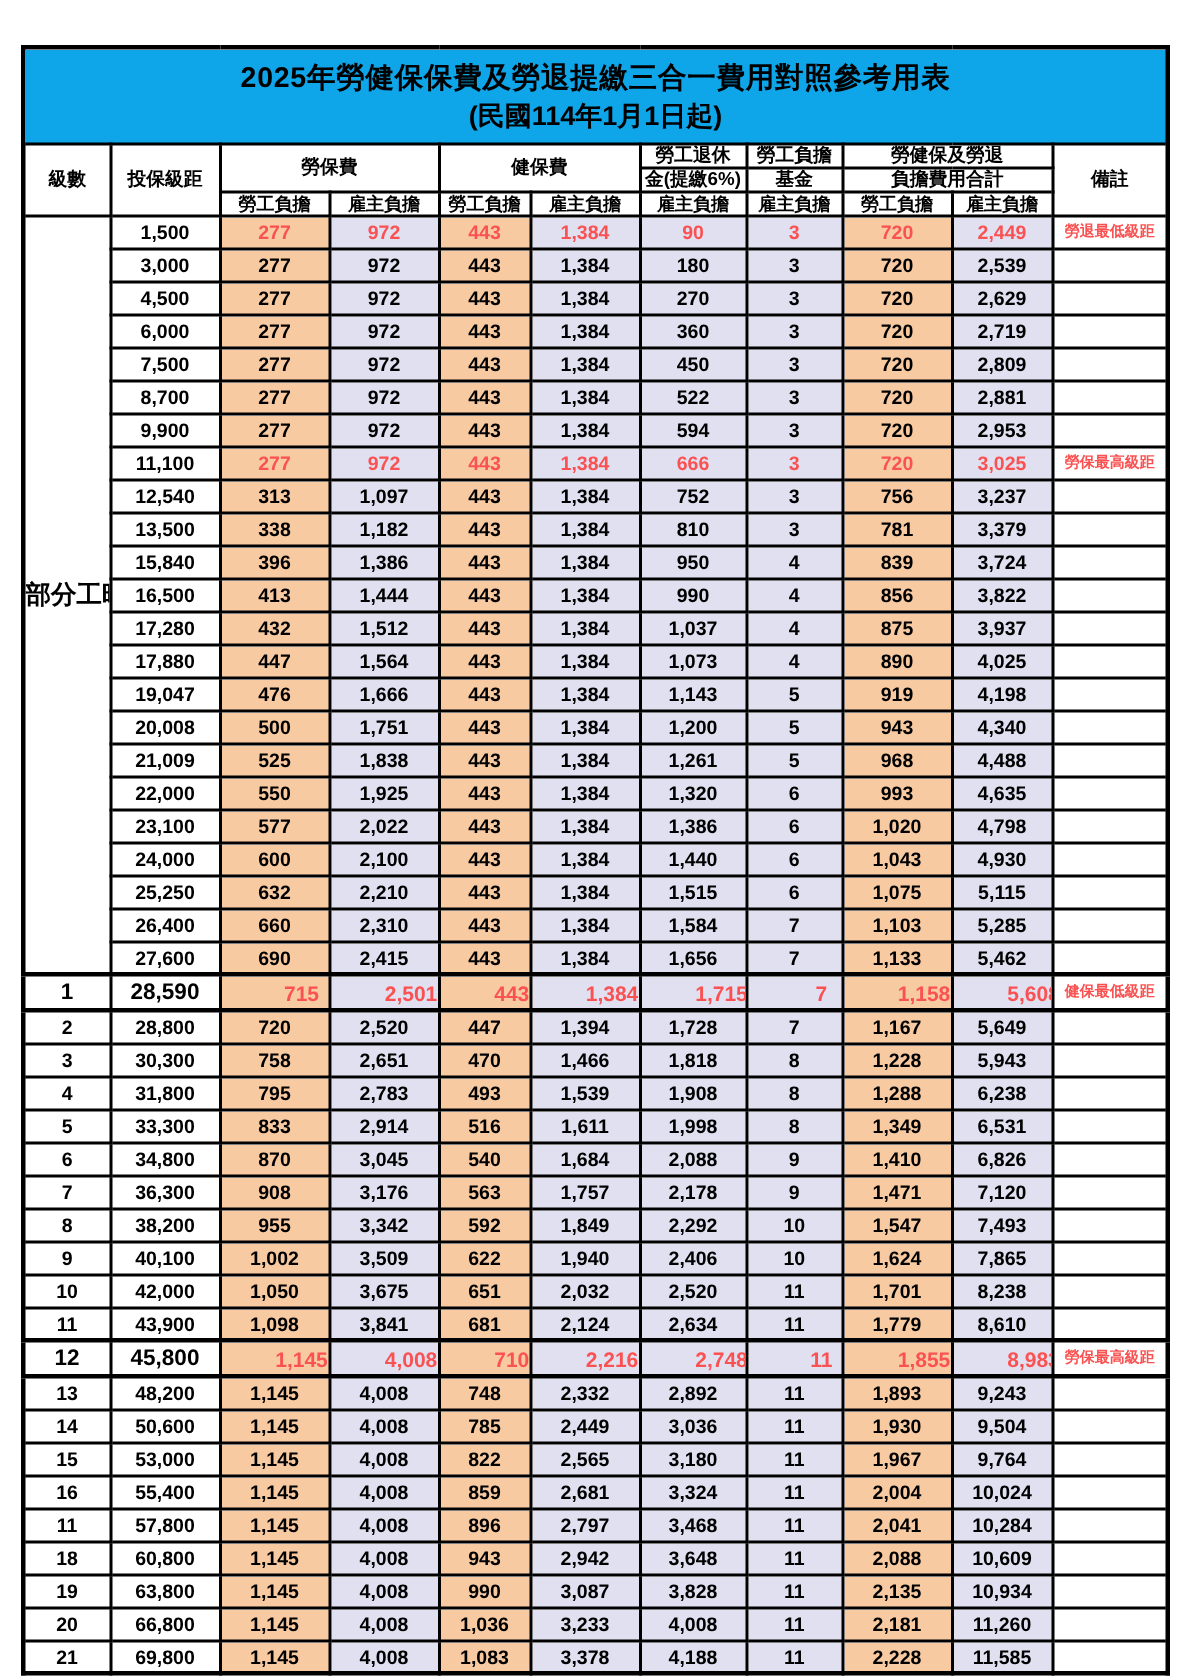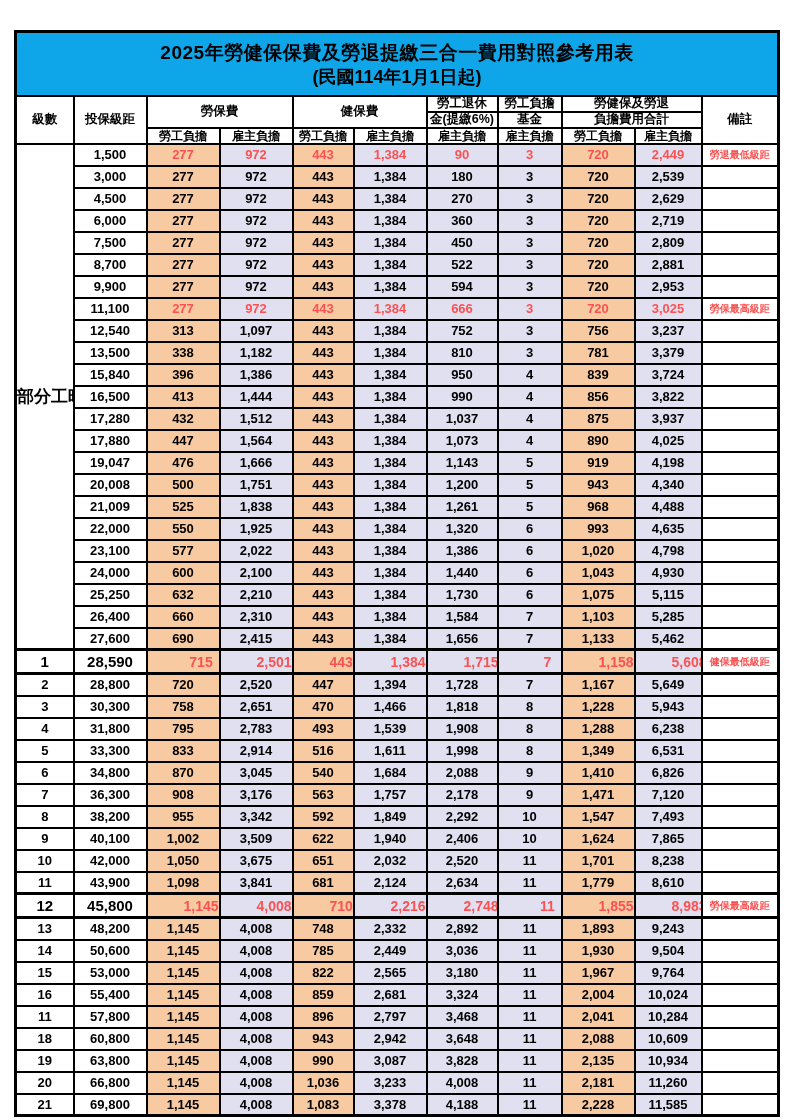--- a/index.html
+++ b/index.html
@@ -329,21 +329,21 @@
         <td class="val w">1,043</td>
         <td class="val e">4,930</td>
         <td class="note"></td>
       </tr>
       <tr>
         <td class="bracket">25,250</td>
         <td class="val w">632</td>
         <td class="val e">2,210</td>
         <td class="val w">443</td>
         <td class="val e">1,384</td>
-        <td class="val e">1,730</td>
+        <td class="val e">1,515</td>
         <td class="val e">6</td>
         <td class="val w">1,075</td>
         <td class="val e">5,115</td>
         <td class="note"></td>
       </tr>
       <tr>
         <td class="bracket">26,400</td>
         <td class="val w">660</td>
         <td class="val e">2,310</td>
         <td class="val w">443</td>

